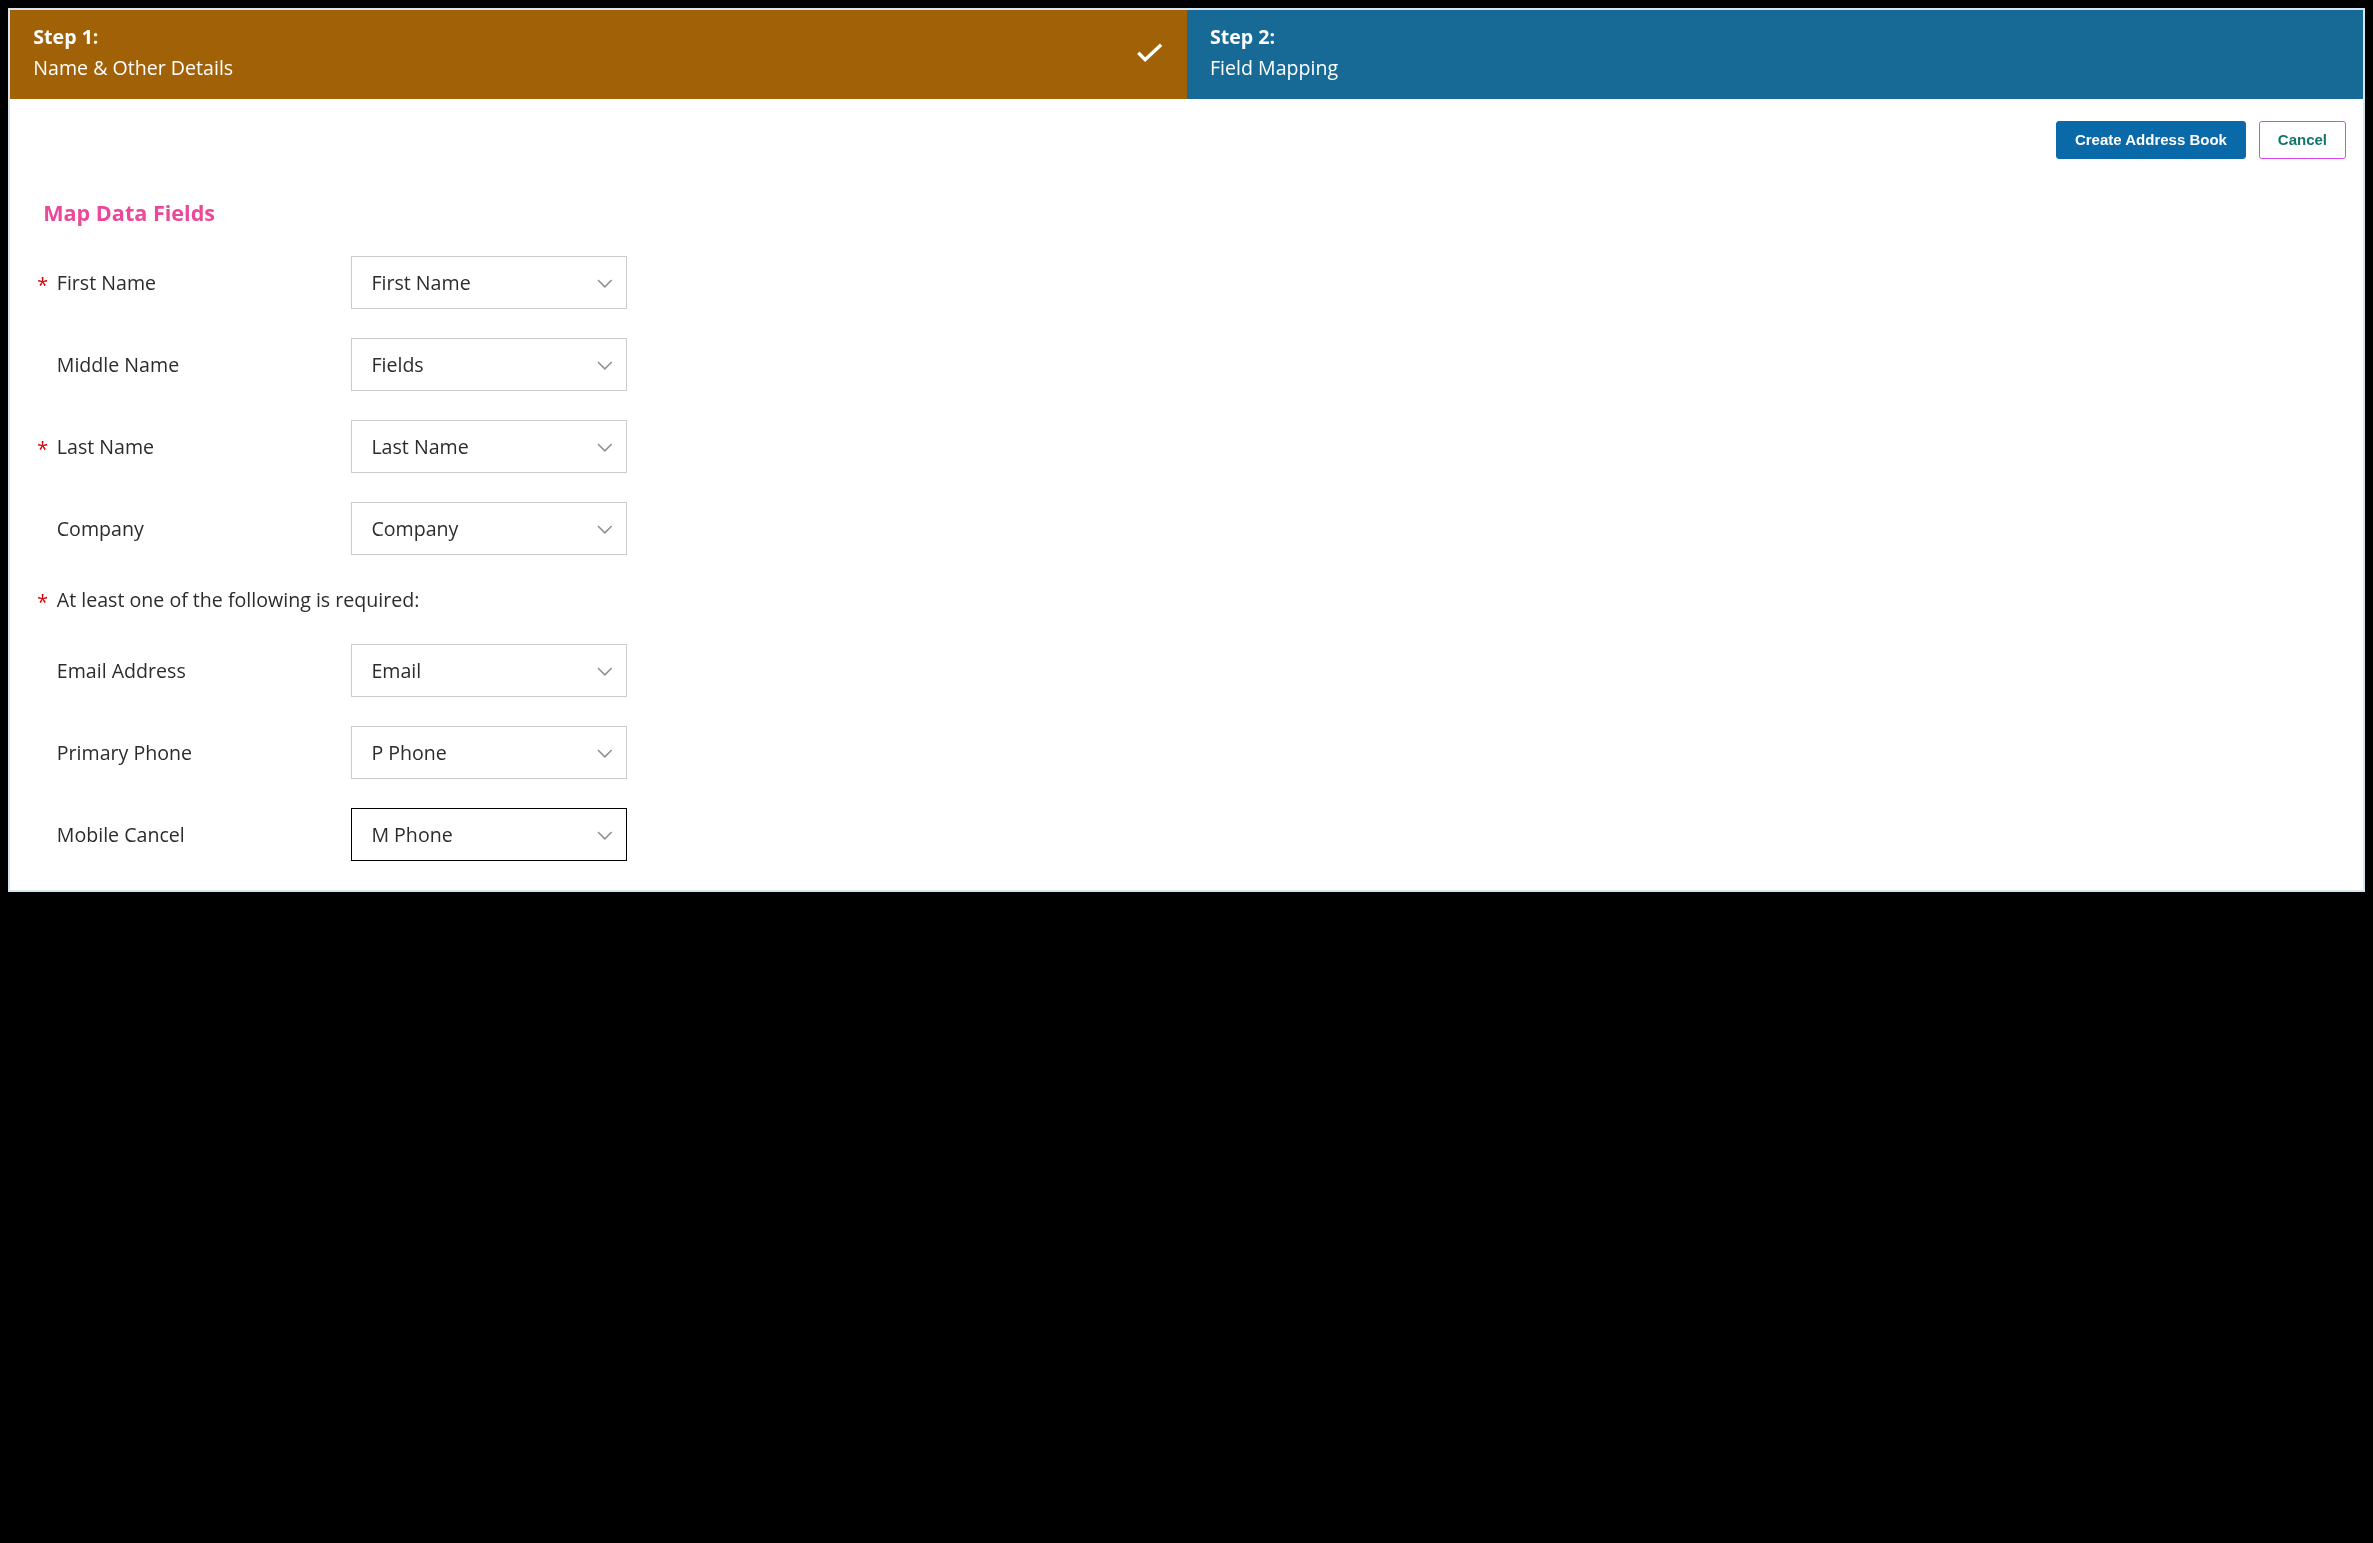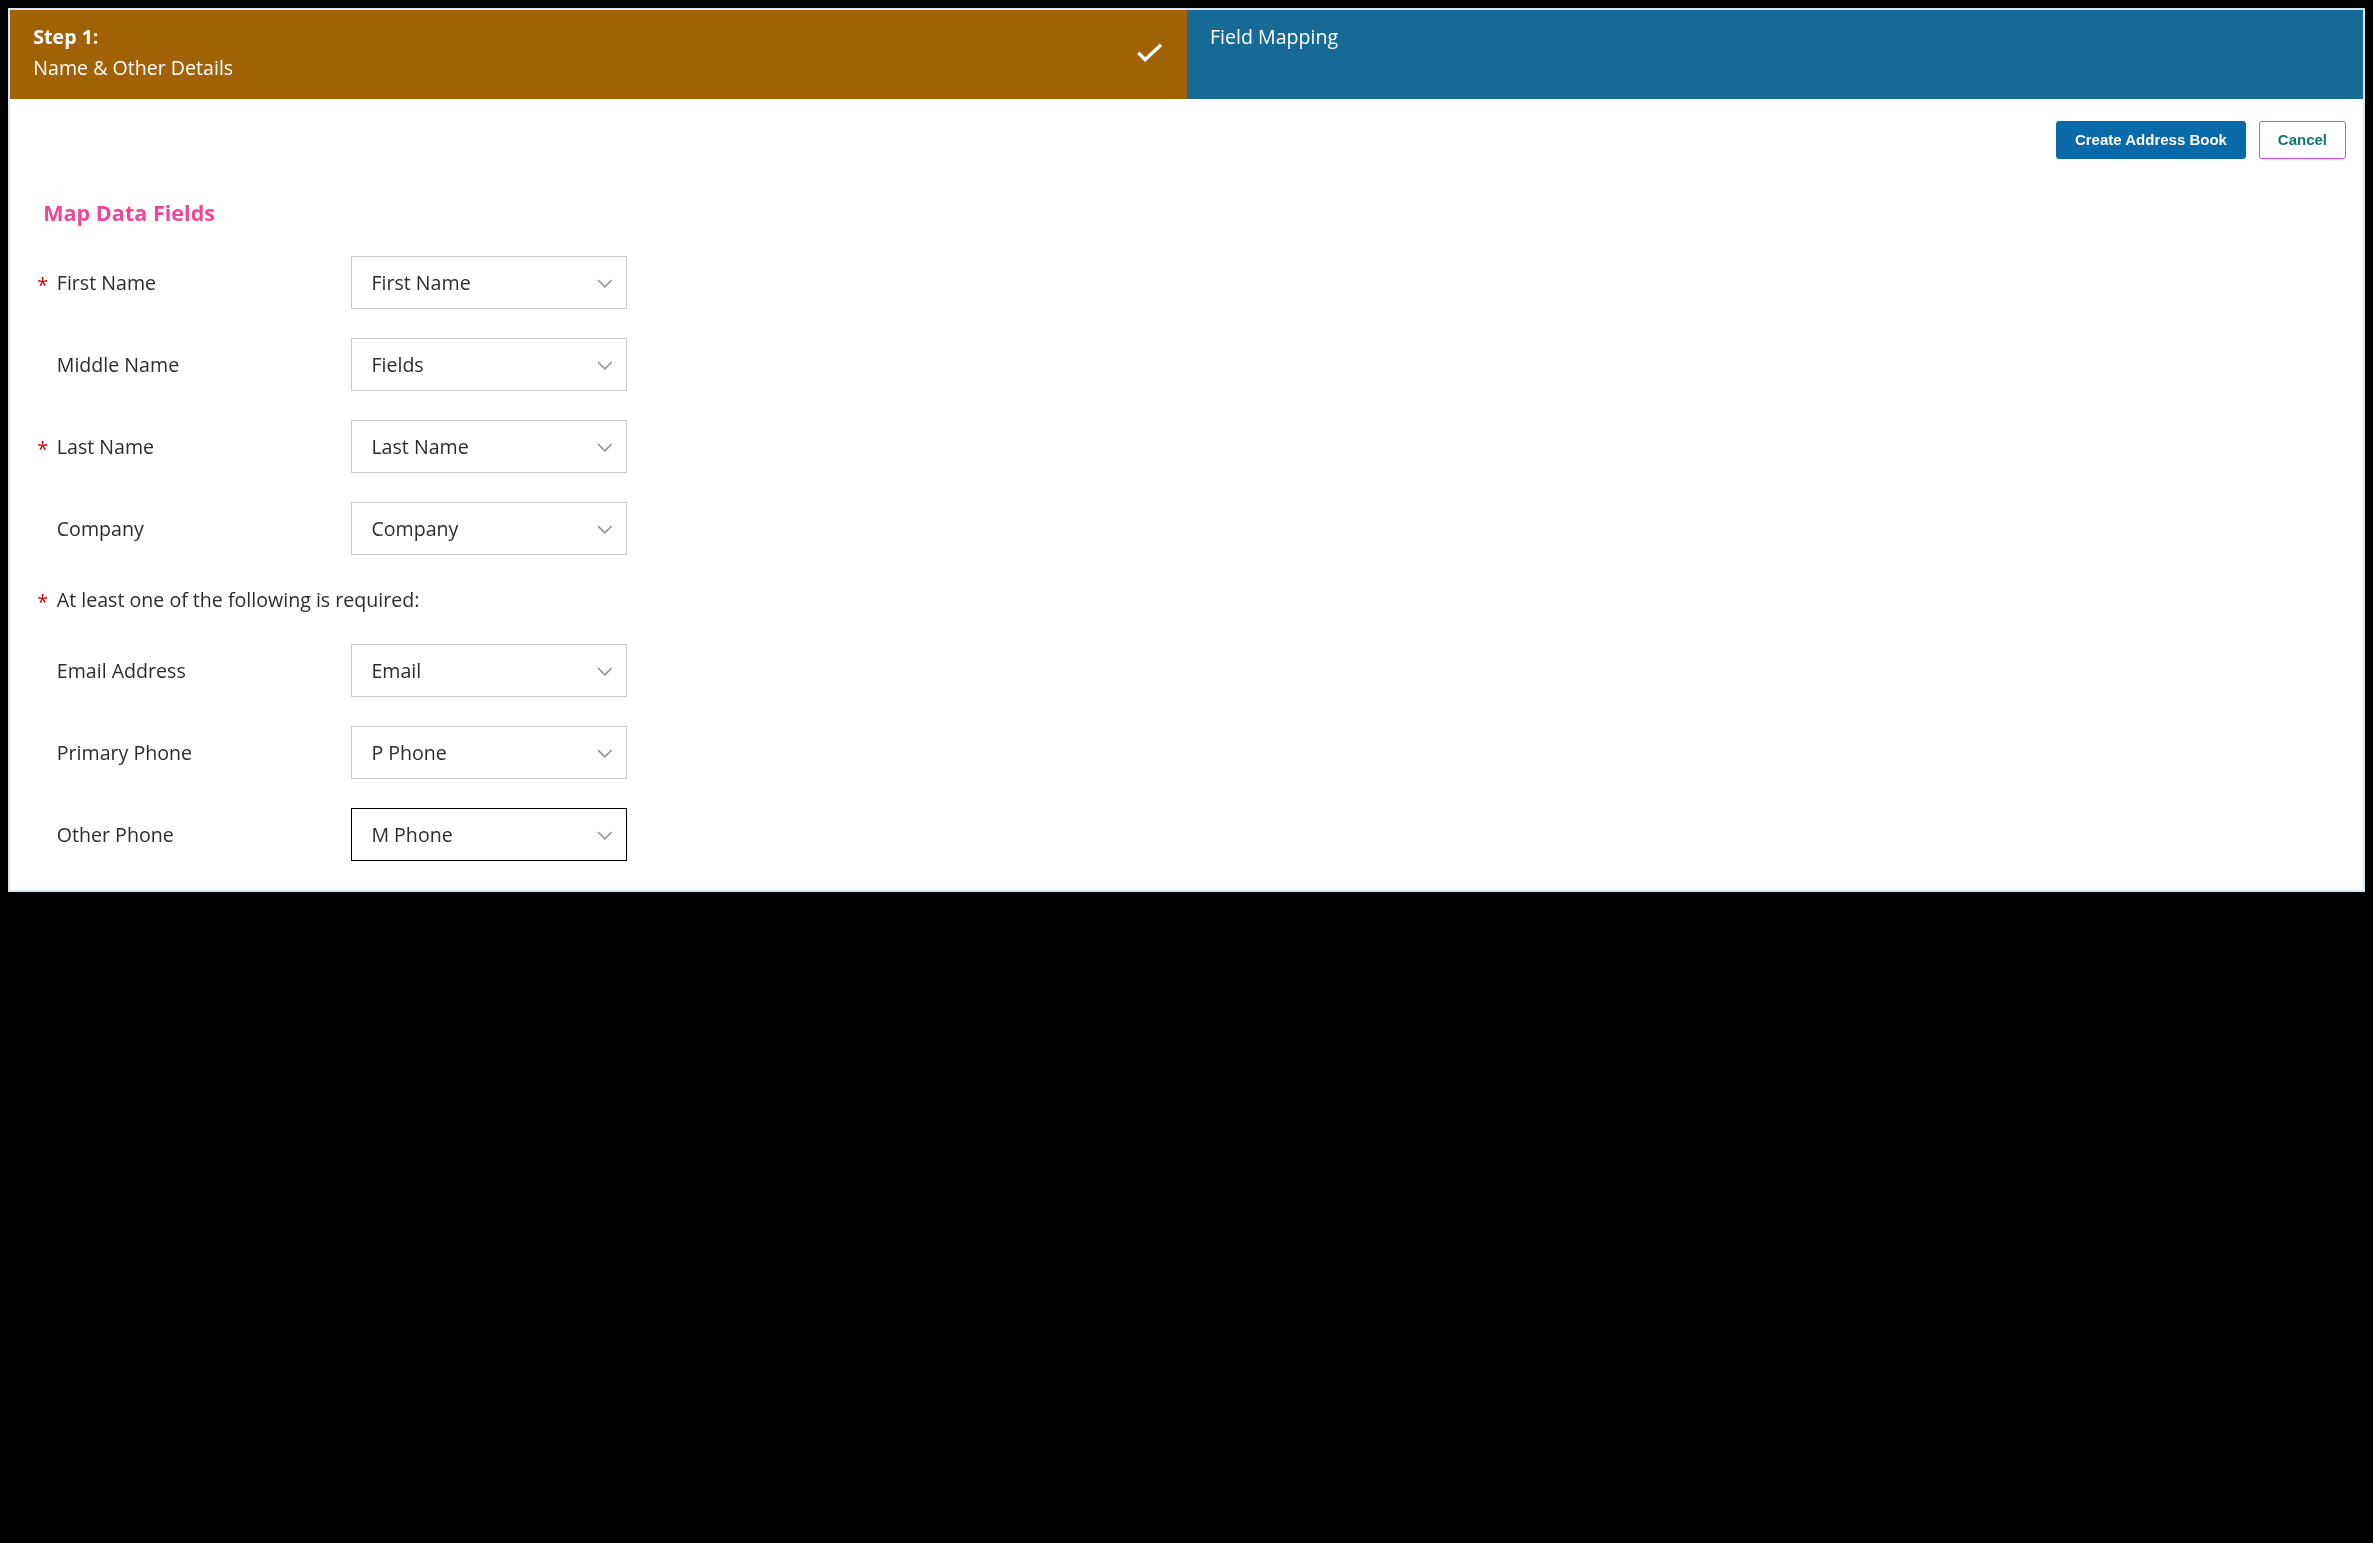--- a/index.html
+++ b/index.html
@@ -158,20 +158,21 @@
         <div class="step-title">Step 1:</div>
         <div class="step-sub">Name &amp; Other Details</div>
       </div>
       <span class="step-check">
         <svg viewBox="0 0 24 18">
             <polyline points="2,9 8,15 22,2"></polyline>
           </svg>
       </span>
     </div>
     <div class="step active">
+      <div class="step-title">Step 2:</div>
       <div class="step-sub">Field Mapping</div>
     </div>
   </div>
 
   <div class="action-bar">
     <button class="btn btn-primary">Create Address Book</button>
     <button class="btn btn-secondary">Cancel</button>
   </div>
 
   <div class="form-area">
@@ -255,21 +256,21 @@
           <span>P Phone</span>
         </div>
         <span class="chevron"><svg viewBox="0 0 16 10">
               <polyline points="1,1 8,8 15,1"></polyline>
             </svg></span>
       </div>
     </div>
 
     <div class="field-row" style="margin-bottom:9.8px;">
       <div class="req-col"></div>
-      <div class="label-col">Other Phone</div>
+      <div class="label-col">Mobile Cancel</div>
       <div class="select-wrap">
         <div class="select focused">
           <span>M Phone</span>
         </div>
         <span class="chevron"><svg viewBox="0 0 16 10">
               <polyline points="1,1 8,8 15,1"></polyline>
             </svg></span>
       </div>
     </div>
 

